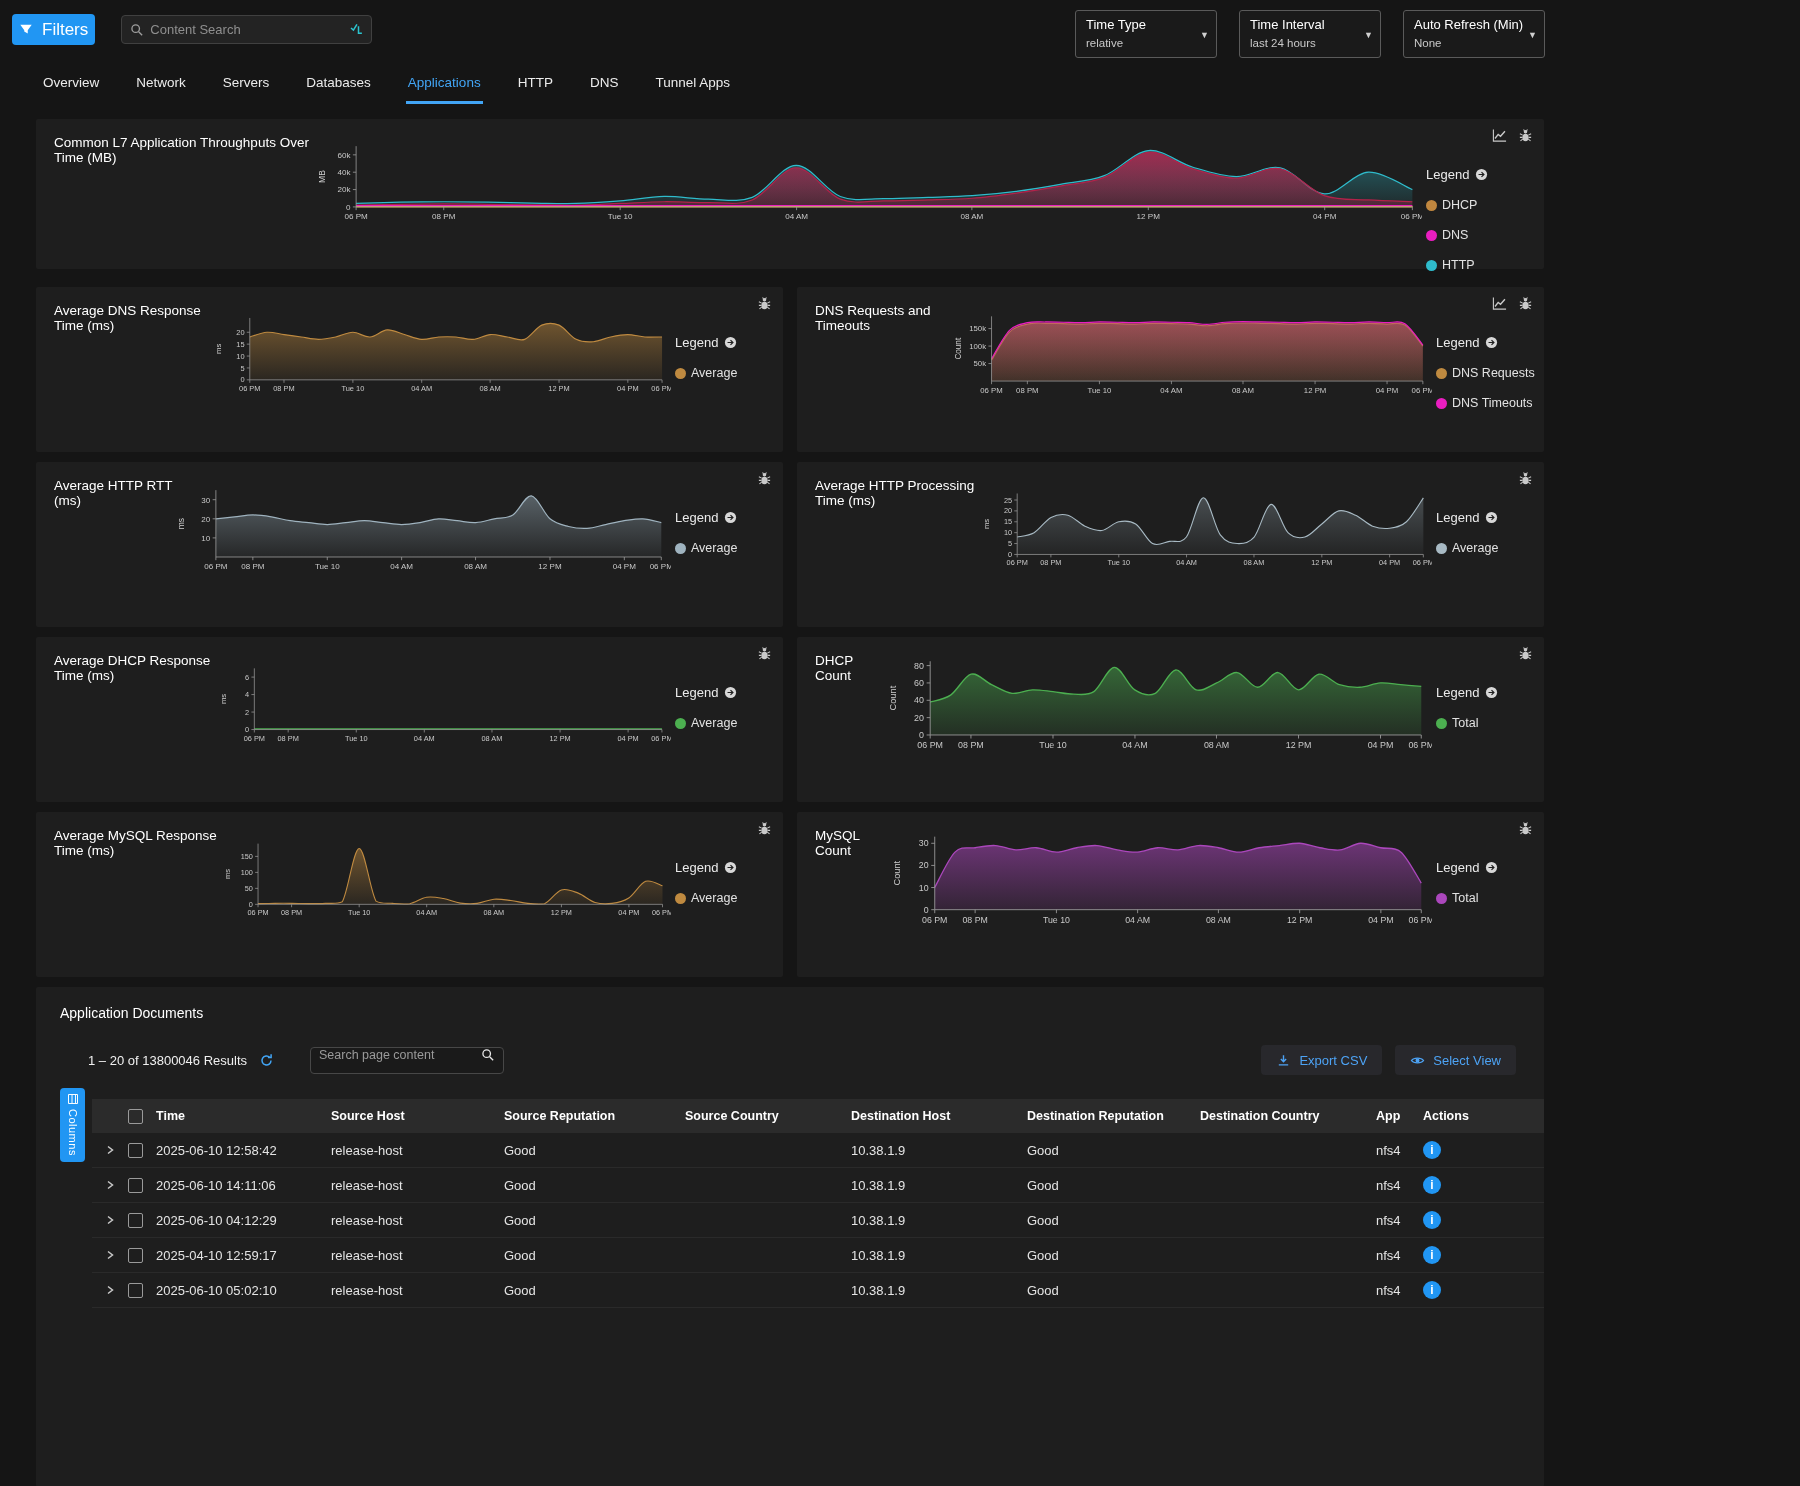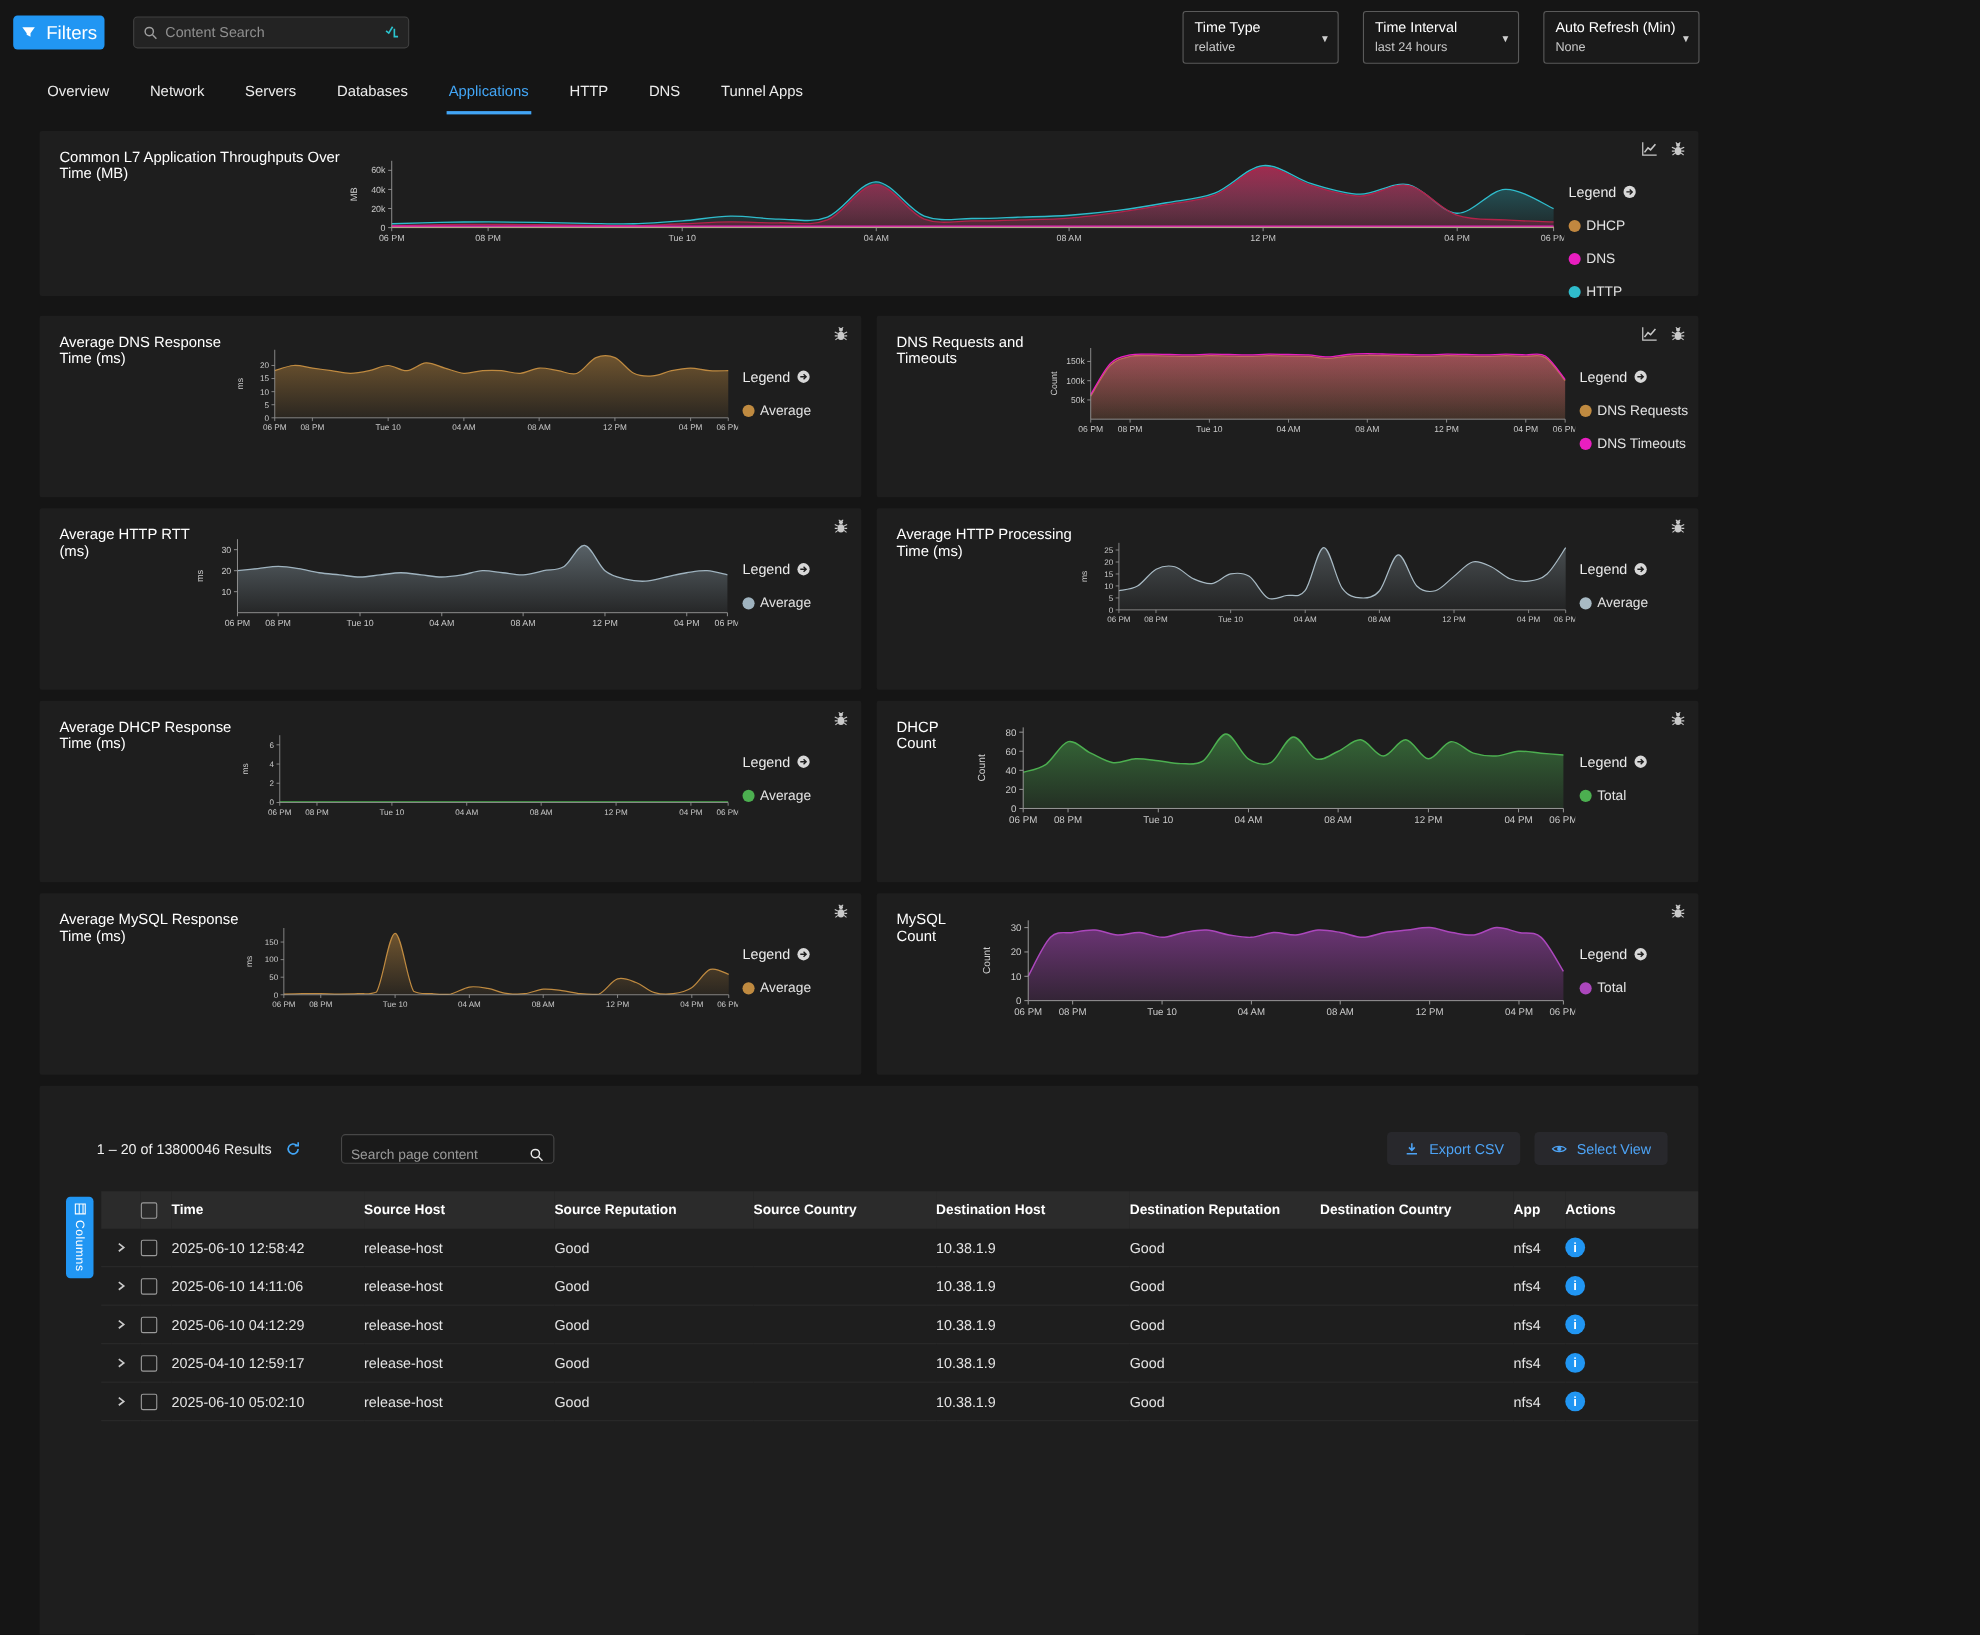--- a/index.html
+++ b/index.html
@@ -50,21 +50,21 @@
   .tick-label{ font-size:10px; fill:#c9c9c9; }
   .axis-label{ font-size:10.5px; fill:#cfcfcf; }
 
   
   .docs{ background:#1e1e1e; height:500px; margin-top:4px; padding-top:18px; position:relative; overflow:hidden;}
   .docs-title{ font-size:14px; font-weight:400; color:#fff; margin-left:24px; }
   .docs-toolbar{ display:flex; align-items:center; margin:24px 28px 4px 52px; }
   .results-text{ font-size:13px; color:#f0f0f0; }
   .refresh-icon{ width:15px; height:15px; color:#42a5f5; margin-left:12px; cursor:pointer; }
   .page-search{ margin-left:36px; width:194px; height:27px; background:#1a1a1a; border:1px solid #474747;
-    border-radius:4px; display:flex; align-items:flex-end; padding:0 8px; }
+    border-radius:4px; display:flex; align-items:flex-start; padding:0 8px; }
   .page-search input{ flex:1; min-width:0; background:transparent; border:none; outline:none; color:#ddd; font-size:12.5px;}
   .page-search input::placeholder{ color:#9a9a9a; }
   .page-search svg{ width:14px; height:14px; color:#e8e8e8; }
   .docs-actions{ margin-left:auto; display:flex; gap:13px; }
   .docs-btn{ height:30px; background:#28282c; border:none; border-radius:4px; color:#4da3f5;
     font-size:13px; display:flex; align-items:center; gap:8px; padding:0 15px; cursor:pointer; }
   .docs-btn svg{ width:15px; height:15px; }
 
   .columns-tab{ position:absolute; left:24px; top:101px; width:25px; height:74px; background:#2196f3;
     border-radius:4px; display:flex; flex-direction:column; align-items:center; padding-top:5px; gap:4px; cursor:pointer;}
@@ -797,20 +797,21 @@
             <div class="legend-item">
         <span class="dot" style="background:#ab47bc"></span>
         <span>Total</span>
             </div>
           </aside>
       </div>
     </section>
   </div>
 
   <section class="panel docs">
+    <h2 class="docs-title">Application Documents</h2>
 
     <div class="docs-toolbar">
       <span class="results-text">1 – 20 of 13800046 Results</span>
       <svg class="refresh-icon">
           <use href="#i-refresh"></use>
         </svg>
       <div class="page-search">
         <input type="text" placeholder="Search page content" style="">
         <svg>
             <use href="#i-search"></use>

